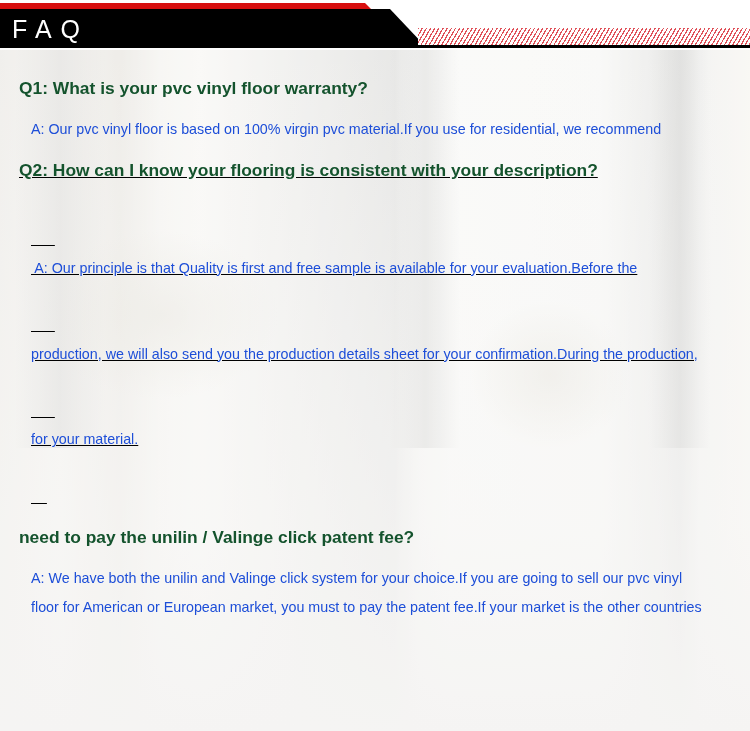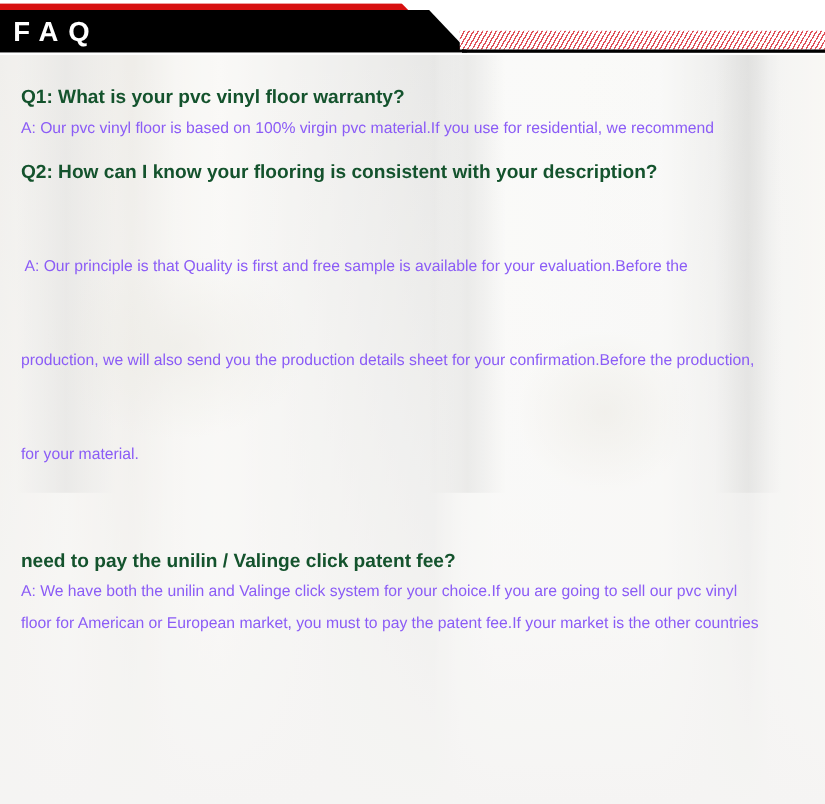--- a/index.html
+++ b/index.html
@@ -58,21 +58,21 @@
   .black-bar {
     position: absolute;
     left: 0; top: 9px; width: 425px; height: 39px;
     background: #000000;
     clip-path: polygon(0 0, 390px 0, 425px 37px, 425px 39px, 0 39px);
   }
   .faq-title {
     position: absolute;
     left: 12px; top: 12px;
     color: #ffffff;
-    font-weight: bold;
+    font-weight: normal;
     font-size: 25px;
     letter-spacing: 9px;
     line-height: 34px;
   }
   .stripes {
     position: absolute;
     left: 418px; top: 28px; width: 332px; height: 17px;
     background: repeating-linear-gradient(-60deg, #e0525a 0px, #e0525a 1.2px, #ffffff 1.2px, #ffffff 3.6px);
   }
   .black-line {
@@ -90,24 +90,24 @@
     margin: 0;
   }
   .question {
     color: #14532d;
     font-weight: bold;
     font-size: 17.4px;
     line-height: 29px;
     margin: 0;
   }
   .answer {
-    color: #8b5cf6;
+    color: #1d4ed8;
     font-size: 14.3px;
     line-height: 28.6px;
-    margin: 0;
+    margin: 12px;
   }
   .answer-line { display: block; white-space: nowrap; }
   .q-line { display: block; white-space: nowrap; }
 </style>
 </head>
 <body>
 
 <div class="bg"></div>
 <div class="bg-curtain" style="left:15px;width:90px;"></div>
 <div class="bg-curtain" style="left:390px;width:70px;"></div>
@@ -128,27 +128,27 @@
 
   <div class="qa" style="margin-bottom:10px;">
     <h2 class="question">
       <span class="q-line">Q1: What is your pvc vinyl floor warranty?</span>
     </h2>
     <p class="answer">
       <span class="answer-line">A: Our pvc vinyl floor is based on 100% virgin pvc material.If you use for residential, we recommend</span>
     </p>
   </div>
 
-  <div class="qa" style="margin-bottom:10px;">
+  <div class="qa" style="margin-bottom:10px;text-decoration:underline;">
     <h2 class="question">
       <span class="q-line">Q2: How can I know your flooring is consistent with your description?</span>
     </h2>
     <p class="answer" style="white-space:pre;">
       <span class="answer-line" style="white-space:pre;"> A: Our principle is that Quality is first and free sample is available for your evaluation.Before the</span>
-      <span class="answer-line">production, we will also send you the production details sheet for your confirmation.Before the production,</span>
+      <span class="answer-line">production, we will also send you the production details sheet for your confirmation.During the production,</span>
       <span class="answer-line">for your material.</span>
     </p>
   </div>
 
   <div class="qa" style="margin-bottom:10px;">
     <h2 class="question">
       <span class="q-line">need to pay the unilin / Valinge click patent fee?</span>
     </h2>
     <p class="answer">
       <span class="answer-line">A: We have both the unilin and Valinge click system for your choice.If you are going to sell our pvc vinyl</span>

